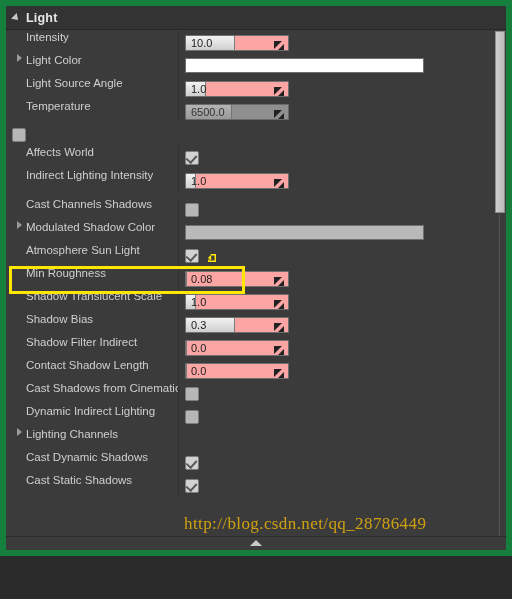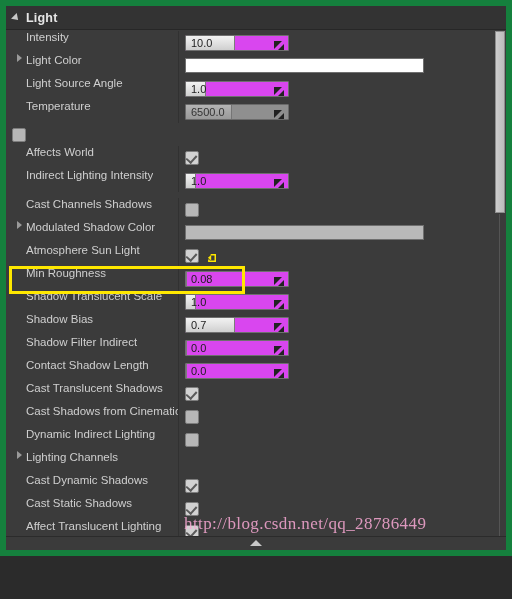--- a/index.html
+++ b/index.html
@@ -98,21 +98,21 @@
     display:flex;
     align-items:center;
     padding-left:6px;
     box-sizing:border-box;
   }
 
   
   .spin{
     position:relative;
     width:104px;height:16px;
-    background:#d946ef;
+    background:#fca5a5;
     border:1px solid #6f6f6f;
     box-sizing:border-box;
     display:flex;align-items:center;
     overflow:hidden;
     border-radius:1px;
   }
   .spin .fill{
     position:absolute;left:0;top:0;bottom:0;
     background:linear-gradient(180deg,#f2f2f2 0%,#e3e3e3 45%,#cfcfcf 100%);
     border-right:1px solid #7c7c7c;
@@ -229,21 +229,21 @@
     width:0;height:0;
     border-left:6px solid transparent;
     border-right:6px solid transparent;
     border-bottom:6px solid #c9c9c9;
   }
 
   
   .watermark{
     position:absolute;
     left:178px;bottom:16px;
-    color:#f9a8d4;
+    color:#eab308;
     opacity:.85;
     font-family:"Liberation Serif", serif;
     font-size:17px;
     letter-spacing:.4px;
     white-space:nowrap;
     z-index:30;
     pointer-events:none;
   }
 </style>
 </head>
@@ -436,21 +436,21 @@
         <div class="row">
           <div class="name-cell">
             <span class="expander empty">
               <span class="tri"></span>
             </span>
             <span class="label">Shadow Bias</span>
           </div>
           <div class="value-cell">
             <div class="spin">
               <div class="fill" style="width: 48%;"></div>
-              <span class="txt">0.7</span>
+              <span class="txt">0.3</span>
               <span class="grip"><svg width="11" height="11" viewBox="0 0 11 11">
                   <path d="M0 0 L8 0 L0 8 Z" fill="#222"></path>
                   <path d="M10 3 L10 10 L3 10 Z" fill="#222"></path>
                 </svg></span>
             </div>
           </div>
         </div>
         <div class="row">
           <div class="name-cell">
             <span class="expander empty">
@@ -485,85 +485,63 @@
                   <path d="M10 3 L10 10 L3 10 Z" fill="#222"></path>
                 </svg></span>
             </div>
           </div>
         </div>
         <div class="row">
           <div class="name-cell">
             <span class="expander empty">
               <span class="tri"></span>
             </span>
-            <span class="label">Cast Translucent Shadows</span>
+            <span class="label">Cast Shadows from Cinematic</span>
+          </div>
+          <div class="value-cell">
+            <div class="cbox"></div>
+          </div>
+        </div>
+        <div class="row">
+          <div class="name-cell">
+            <span class="expander empty">
+              <span class="tri"></span>
+            </span>
+            <span class="label">Dynamic Indirect Lighting</span>
+          </div>
+          <div class="value-cell">
+            <div class="cbox"></div>
+          </div>
+        </div>
+        <div class="row">
+          <div class="name-cell">
+            <span class="expander">
+              <span class="tri"></span>
+            </span>
+            <span class="label">Lighting Channels</span>
+          </div>
+          <div class="value-cell"></div>
+        </div>
+        <div class="row">
+          <div class="name-cell">
+            <span class="expander empty">
+              <span class="tri"></span>
+            </span>
+            <span class="label">Cast Dynamic Shadows</span>
           </div>
           <div class="value-cell">
             <div class="cbox checked"></div>
           </div>
         </div>
         <div class="row">
           <div class="name-cell">
             <span class="expander empty">
               <span class="tri"></span>
             </span>
-            <span class="label">Cast Shadows from Cinematic</span>
-          </div>
-          <div class="value-cell">
-            <div class="cbox"></div>
-          </div>
-        </div>
-        <div class="row">
-          <div class="name-cell">
-            <span class="expander empty">
-              <span class="tri"></span>
-            </span>
-            <span class="label">Dynamic Indirect Lighting</span>
-          </div>
-          <div class="value-cell">
-            <div class="cbox"></div>
-          </div>
-        </div>
-        <div class="row">
-          <div class="name-cell">
-            <span class="expander">
-              <span class="tri"></span>
-            </span>
-            <span class="label">Lighting Channels</span>
-          </div>
-          <div class="value-cell"></div>
-        </div>
-        <div class="row">
-          <div class="name-cell">
-            <span class="expander empty">
-              <span class="tri"></span>
-            </span>
-            <span class="label">Cast Dynamic Shadows</span>
-          </div>
-          <div class="value-cell">
-            <div class="cbox checked"></div>
-          </div>
-        </div>
-        <div class="row">
-          <div class="name-cell">
-            <span class="expander empty">
-              <span class="tri"></span>
-            </span>
             <span class="label">Cast Static Shadows</span>
-          </div>
-          <div class="value-cell">
-            <div class="cbox checked"></div>
-          </div>
-        </div>
-        <div class="row">
-          <div class="name-cell">
-            <span class="expander empty">
-              <span class="tri"></span>
-            </span>
-            <span class="label">Affect Translucent Lighting</span>
           </div>
           <div class="value-cell">
             <div class="cbox checked"></div>
           </div>
         </div>
       </div>
     </div>
 
   <div class="vscroll-track">
     <div class="vscroll-thumb"></div>

